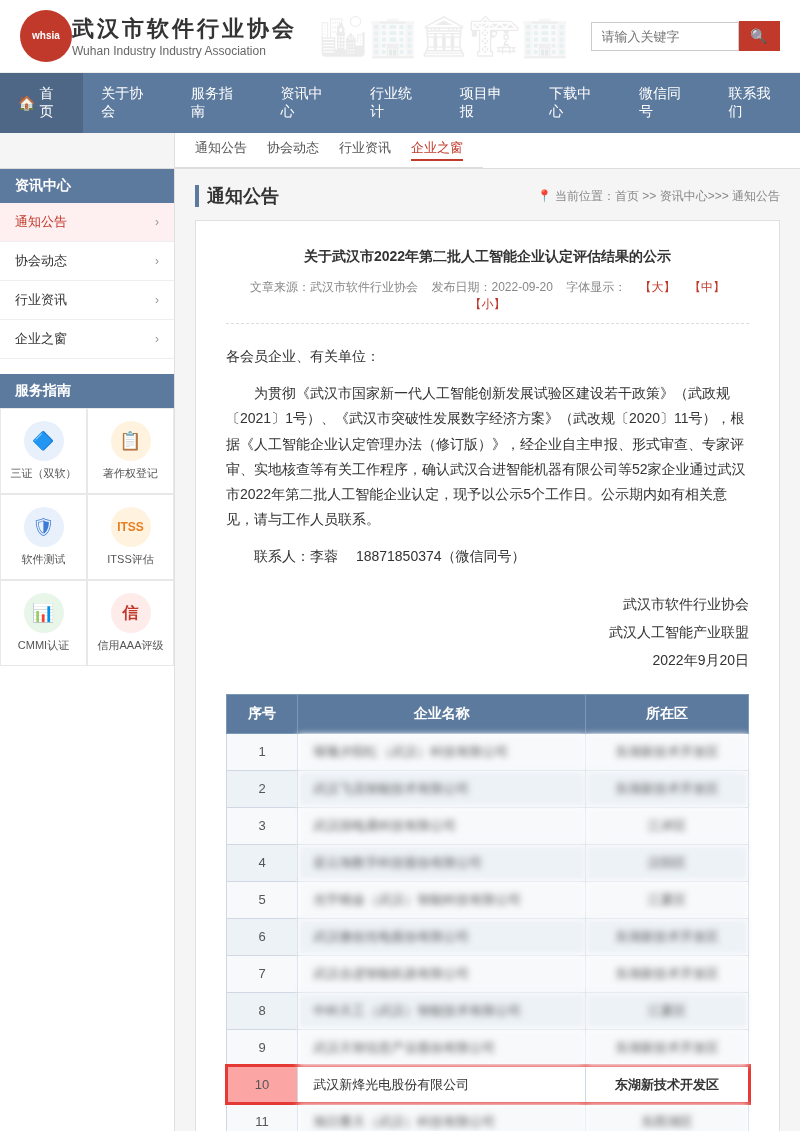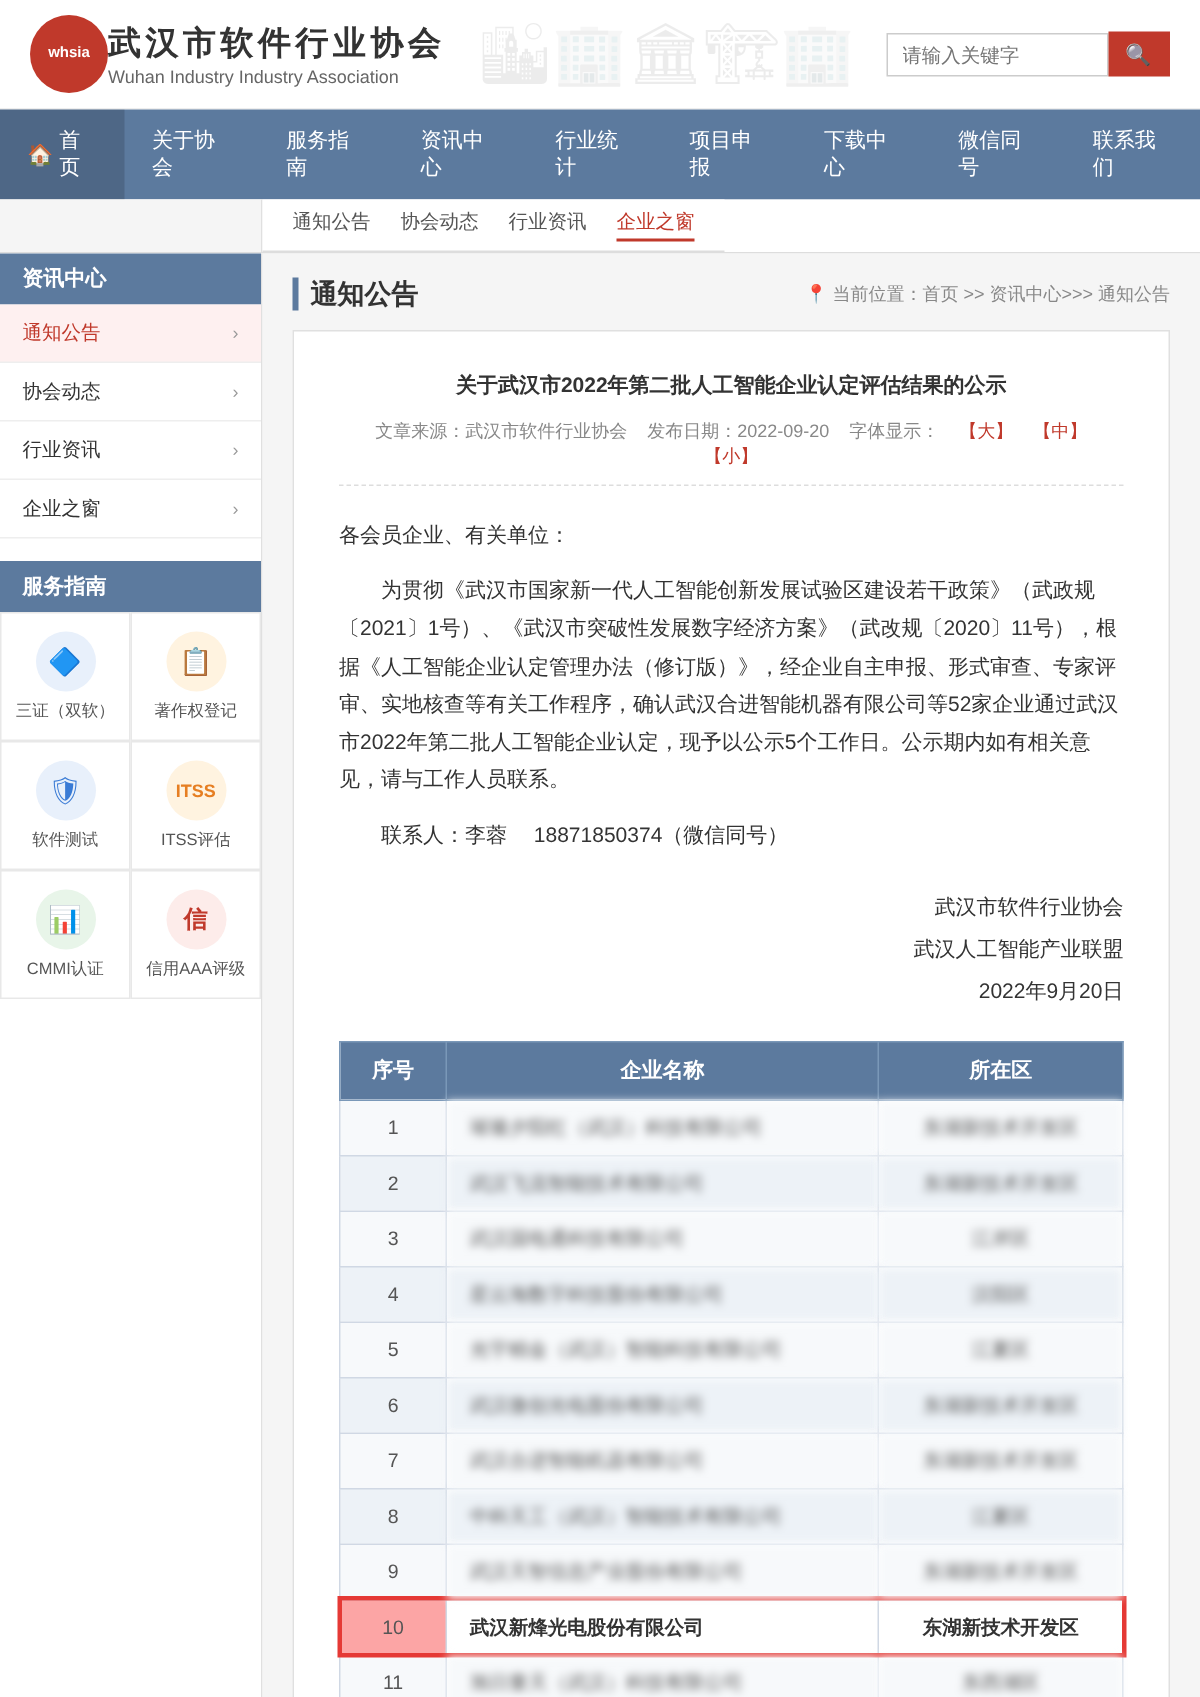--- a/index.html
+++ b/index.html
@@ -271,21 +271,21 @@
               <td style="text-align: left; filter: blur(3px);">中科天工（武汉）智能技术有限公司</td>
               <td style="filter: blur(3px);">江夏区</td>
             </tr>
             <tr>
               <td>9</td>
               <td style="text-align: left; filter: blur(3px);">武汉天智信息产业股份有限公司</td>
               <td style="filter: blur(3px);">东湖新技术开发区</td>
             </tr>
             <tr style="outline: rgb(229, 57, 53) solid 3px; outline-offset: -1px;">
               <td style="background: #fca5a5;">10</td>
-              <td style="text-align: left; background: rgb(255, 255, 255); filter: none; font-weight: bold; color: rgb(51, 51, 51);">武汉新烽光电股份有限公司</td>
+              <td style="text-align: left; background: rgb(255, 255, 255); filter: none; font-weight: normal; color: rgb(51, 51, 51);">武汉新烽光电股份有限公司</td>
               <td style="background: rgb(255, 255, 255); filter: none; font-weight: bold; color: rgb(51, 51, 51);">东湖新技术开发区</td>
             </tr>
             <tr>
               <td>11</td>
               <td style="text-align: left; filter: blur(3px);">旭日量天（武汉）科技有限公司</td>
               <td style="filter: blur(3px);">东西湖区</td>
             </tr>
           </tbody>
       </table>
     </div>

